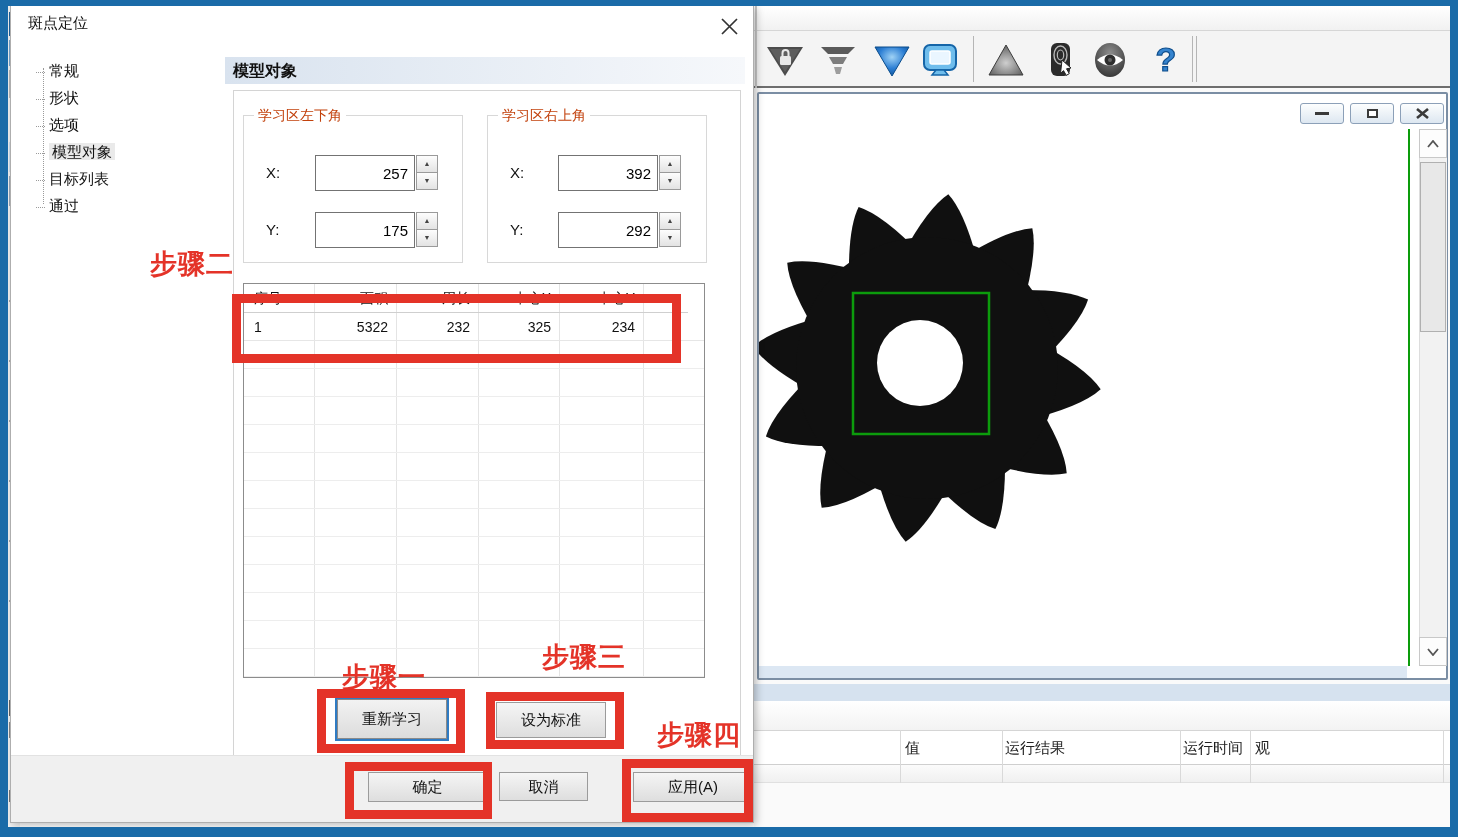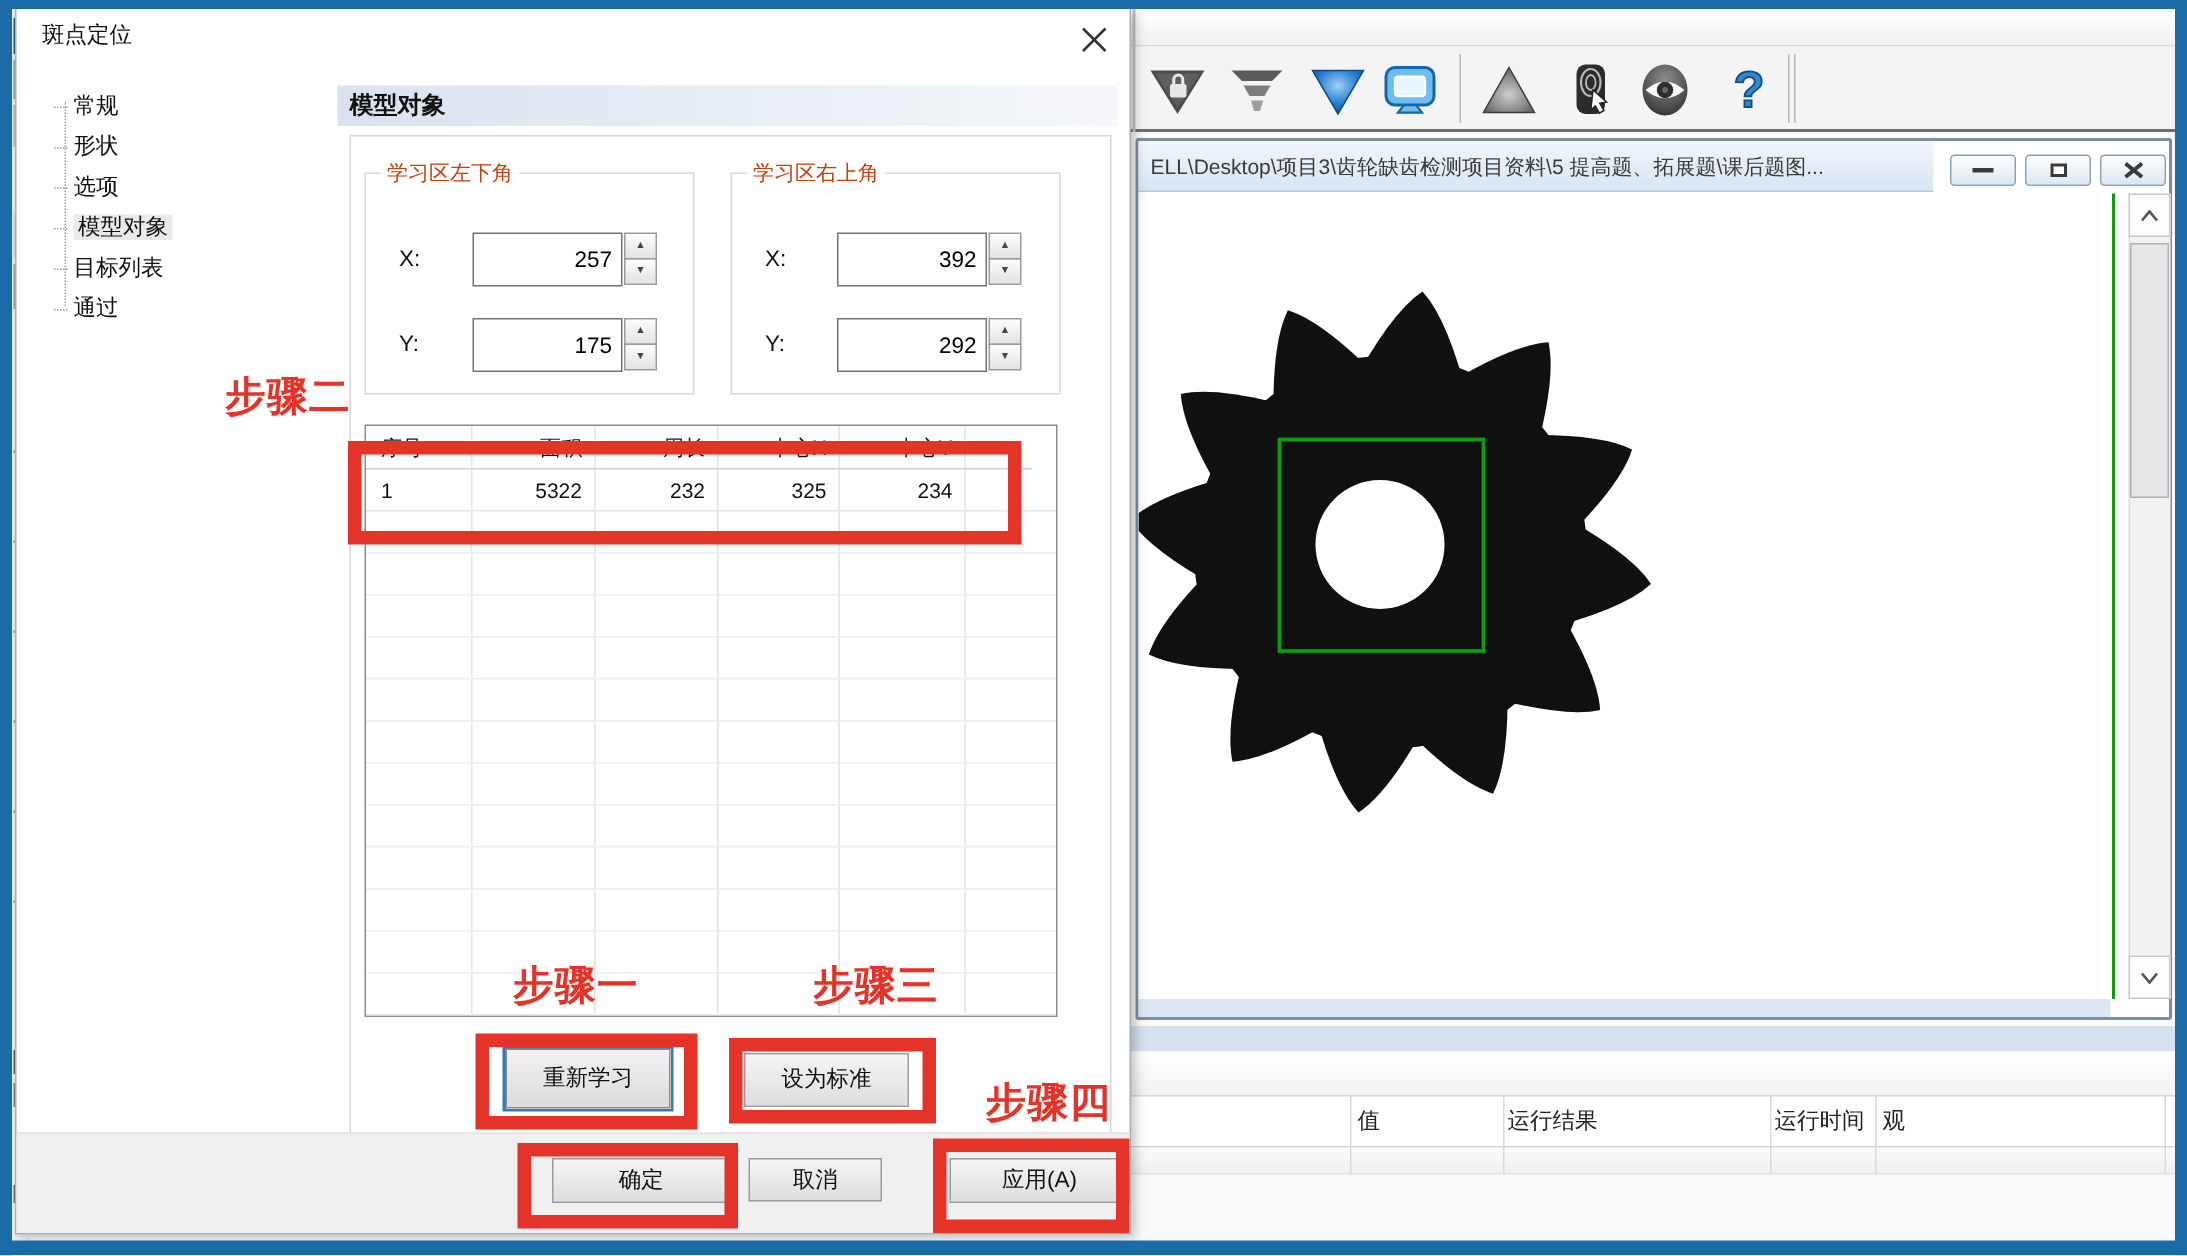--- a/index.html
+++ b/index.html
@@ -175,21 +175,20 @@
     <circle cx="20" cy="20" r="5.5" fill="#2e2e2e"></circle>
       <circle cx="20" cy="20" r="2" fill="#666"></circle>
   </svg>
   <svg class="tb-icon" style="left:1146px;" viewBox="0 0 40 40">
     <text x="20" y="31" text-anchor="middle" font-size="34" font-weight="bold" fill="#3584cf" stroke="#0f4e8c" stroke-width="1.2" font-family="Liberation Sans, sans-serif">?</text>
   </svg>
   <div class="tb-sep" style="left:1192px;"></div>
   <div class="tb-sep" style="left:1196px;"></div>
 
   <div class="abs imgwin"></div>
-  <div class="abs imgwin-title">ELL\Desktop\项目3\齿轮缺齿检测项目资料\5 提高题、拓展题\课后题图...</div>
   <div class="cap-btn" style="left:1300px;">
     <div style="width:14px;height:3px;background:#3a3a3a;"></div>
   </div>
   <div class="cap-btn" style="left:1350px;">
     <div style="width:11px;height:9px;border:2px solid #3a3a3a;background:#fff;"></div>
   </div>
   <div class="cap-btn" style="left:1400px;">
     <svg width="13" height="11" viewBox="0 0 13 11">
       <path d="M1 1 L12 10 M12 1 L1 10" stroke="#3a3a3a" stroke-width="2.6"></path>
     </svg>
@@ -340,17 +339,17 @@
   <div class="btn btn-ok">确定</div>
   <div class="btn btn-cancel">取消</div>
   <div class="btn btn-apply">应用(A)</div>
 
   <div class="abs ann-box" style="left:232px;top:294px;width:449px;height:69px;"></div>
   <div class="abs ann-box" style="left:317px;top:689px;width:148px;height:64px;"></div>
   <div class="abs ann-box" style="left:486px;top:692px;width:138px;height:57px;"></div>
   <div class="abs ann-box" style="left:345px;top:762px;width:147px;height:57px;"></div>
   <div class="abs ann-box" style="left:622px;top:759px;width:131px;height:63px;"></div>
   <div class="abs ann-txt" style="left:150px;top:246px;">步骤二</div>
-  <div class="abs ann-txt" style="left:342px;top:639px;">步骤一</div>
+  <div class="abs ann-txt" style="left:342px;top:659px;">步骤一</div>
   <div class="abs ann-txt" style="left:542px;top:639px;">步骤三</div>
   <div class="abs ann-txt" style="left:657px;top:717px;">步骤四</div>
 
 </div>
 
 </body></html>

